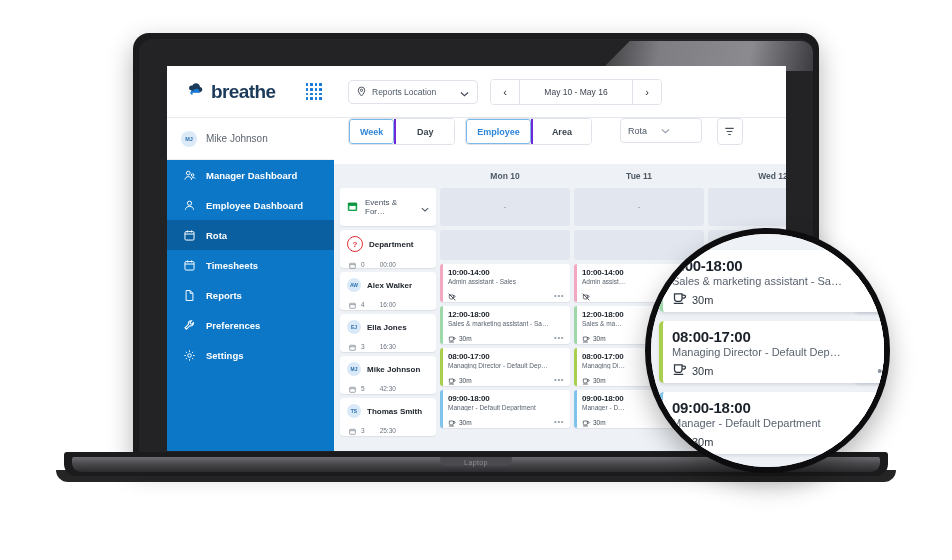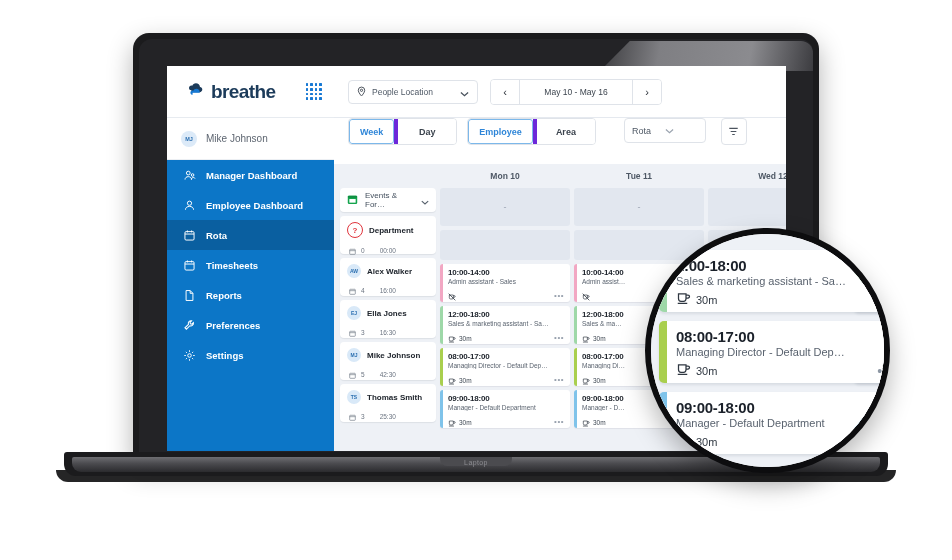--- a/index.html
+++ b/index.html
@@ -104,21 +104,21 @@
   .toolbar2{
     height:46px;background:#ffffff;display:flex;align-items:flex-start;
     padding-left:14px;box-sizing:border-box;gap:10px;
   }
   .seg{display:flex;height:25px;border:1px solid #dfe3e9;border-radius:4px;overflow:hidden;background:#fff;}
   .seg .sb{
     min-width:38px;padding:0 10px;display:flex;align-items:center;justify-content:center;
     font-size:9px;color:#3c444e;font-weight:700;background:#fff;
   }
   .seg .sb.on{color:#2f86d8;border:1.4px solid #7cb8ea;border-radius:3px;box-sizing:border-box;}
-  .seg .sb + .sb{border-left:4px solid #6d28d9;}
+  .seg .sb + .sb{border-left:2px solid #6d28d9;}
   .rota-select{
     width:82px;height:25px;border:1px solid #dfe3e9;border-radius:4px;background:#fff;
     display:flex;align-items:center;padding:0 7px;box-sizing:border-box;margin-left:18px;
   }
   .rota-select span{font-size:9px;color:#4e5865;flex:1;}
   .filter-btn{
     width:24px;height:25px;border:1px solid #dfe3e9;border-radius:4px;background:#fff;
     display:flex;align-items:center;justify-content:center;margin-left:5px;
   }
 
@@ -126,21 +126,21 @@
   .rota{position:absolute;left:0;top:98px;right:0;bottom:0;display:flex;padding:0 4px 0 6px;box-sizing:border-box;}
   .col-emp{width:96px;flex:none;}
   .col-day{width:130px;flex:none;margin-left:4px;}
   .day-head{height:24px;display:flex;align-items:center;justify-content:center;font-size:8.5px;color:#4e5865;font-weight:700;}
   .emp-head{height:24px;}
 
   .emp-card{
     background:#ffffff;border-radius:4px;margin-bottom:4px;padding:6px 7px;box-sizing:border-box;
     box-shadow:0 1px 1px rgba(22,35,55,.08);
   }
-  .emp-card.h32{height:24px;display:flex;align-items:center;gap:7px;}
+  .emp-card.h32{height:38px;display:flex;align-items:center;gap:7px;}
   .emp-card.h40{height:38px;}
   .ec-top{display:flex;align-items:center;gap:6px;}
   .ec-av{
     width:14px;height:14px;border-radius:50%;background:#d9e9f8;color:#2b6fb0;
     font-size:5px;font-weight:700;display:flex;align-items:center;justify-content:center;flex:none;
   }
   .ec-av.q{background:#fff;border:1.4px solid #e0343c;color:#e0343c;font-size:8px;font-weight:700;}
   .ec-name{font-size:8px;font-weight:700;color:#20262e;}
   .ec-stats{display:flex;align-items:center;gap:5px;margin:3px 0 0 0;padding-left:2px;}
   .ec-stats .num{font-size:6.5px;color:#6b7481;}
@@ -165,21 +165,21 @@
 
   
   .mag{
     position:absolute;left:645px;top:228px;width:245px;height:245px;border-radius:50%;
     background:#ffffff;border:6px solid #0d0d0f;box-sizing:border-box;overflow:hidden;
     box-shadow:0 12px 26px rgba(0,0,0,.28);
   }
   .mag-inner{position:absolute;left:0;top:0;width:100%;height:100%;background:#eef1f6;}
   .mag-strip{position:absolute;left:8px;top:16px;width:246px;}
   .mshift{
-    background:#fff;border-radius:5px;border-left:8px solid #1d4ed8;margin-bottom:9px;
+    background:#fff;border-radius:5px;border-left:4px solid #1d4ed8;margin-bottom:9px;
     padding:7px 10px 7px 9px;box-sizing:border-box;height:62px;
     box-shadow:0 2px 3px rgba(22,35,55,.10);overflow:hidden;
   }
   .msh-time{font-size:15px;font-weight:700;color:#1b212a;letter-spacing:-.3px;}
   .msh-role{font-size:11px;color:#59626e;white-space:nowrap;overflow:hidden;text-overflow:ellipsis;margin-top:1px;}
   .msh-foot{display:flex;align-items:center;gap:5px;margin-top:3px;}
   .msh-brk{font-size:11px;color:#2f3741;}
   .msh-dots{margin-left:auto;font-size:14px;color:#8d97a4;line-height:8px;letter-spacing:1px;}
   .mag-right{position:absolute;right:-4px;top:16px;width:34px;}
   .mag-right .mshift{border-radius:5px 0 0 5px;}
@@ -316,21 +316,21 @@
       <div class="topbar">
         <div class="loc-select">
           <span>
             <svg width="9" height="11" viewBox="0 0 12 14" fill="none" stroke="#3d4busy" stroke-width="1.2">
                 <g stroke="#3d454f">
                   <path d="M6 13s4.3-4.5 4.3-7.6A4.3 4.3 0 0 0 6 1.1a4.3 4.3 0 0 0-4.3 4.3C1.7 8.5 6 13 6 13z"></path>
                   <circle cx="6" cy="5.4" r="1.5"></circle>
                 </g>
               </svg>
           </span>
-          <span class="loc-text">People Location</span>
+          <span class="loc-text">Reports Location</span>
           <span>
             <svg width="9" height="6" viewBox="0 0 10 6" fill="none" stroke="#47505b" stroke-width="1.4">
                 <path d="M1 1.3 5 4.8 9 1.3"></path>
               </svg>
           </span>
         </div>
 
         <div class="datenav">
           <div class="dn-btn">‹</div>
           <div class="dn-label">May 10 - May 16</div>

